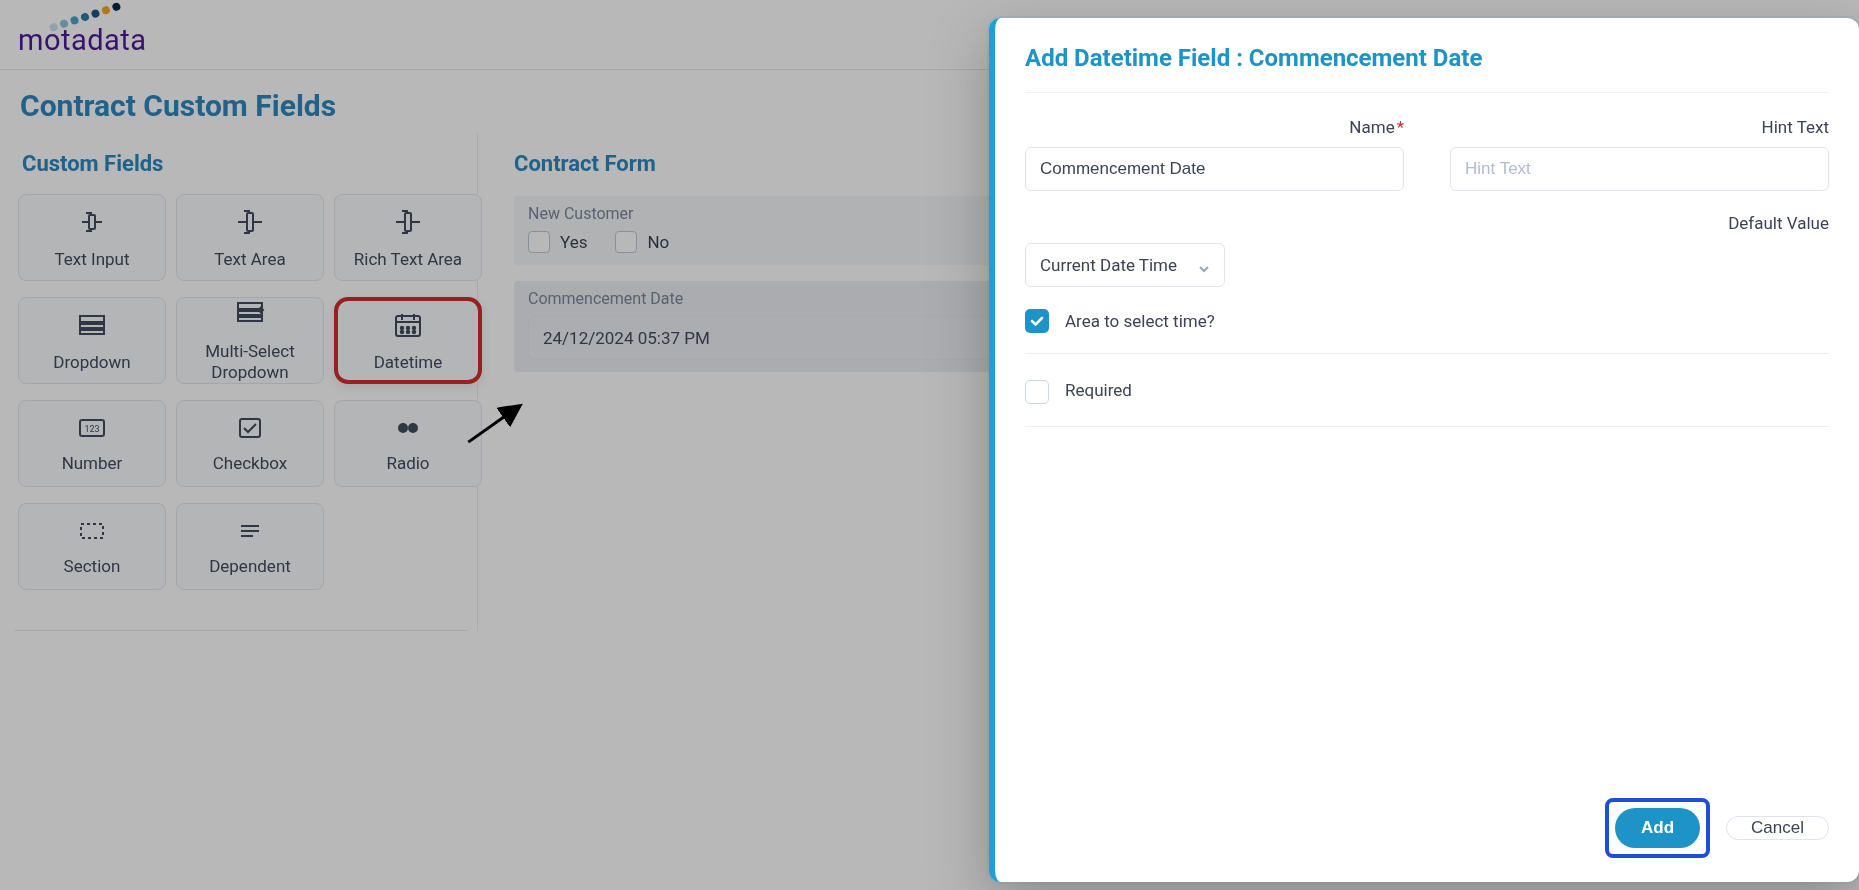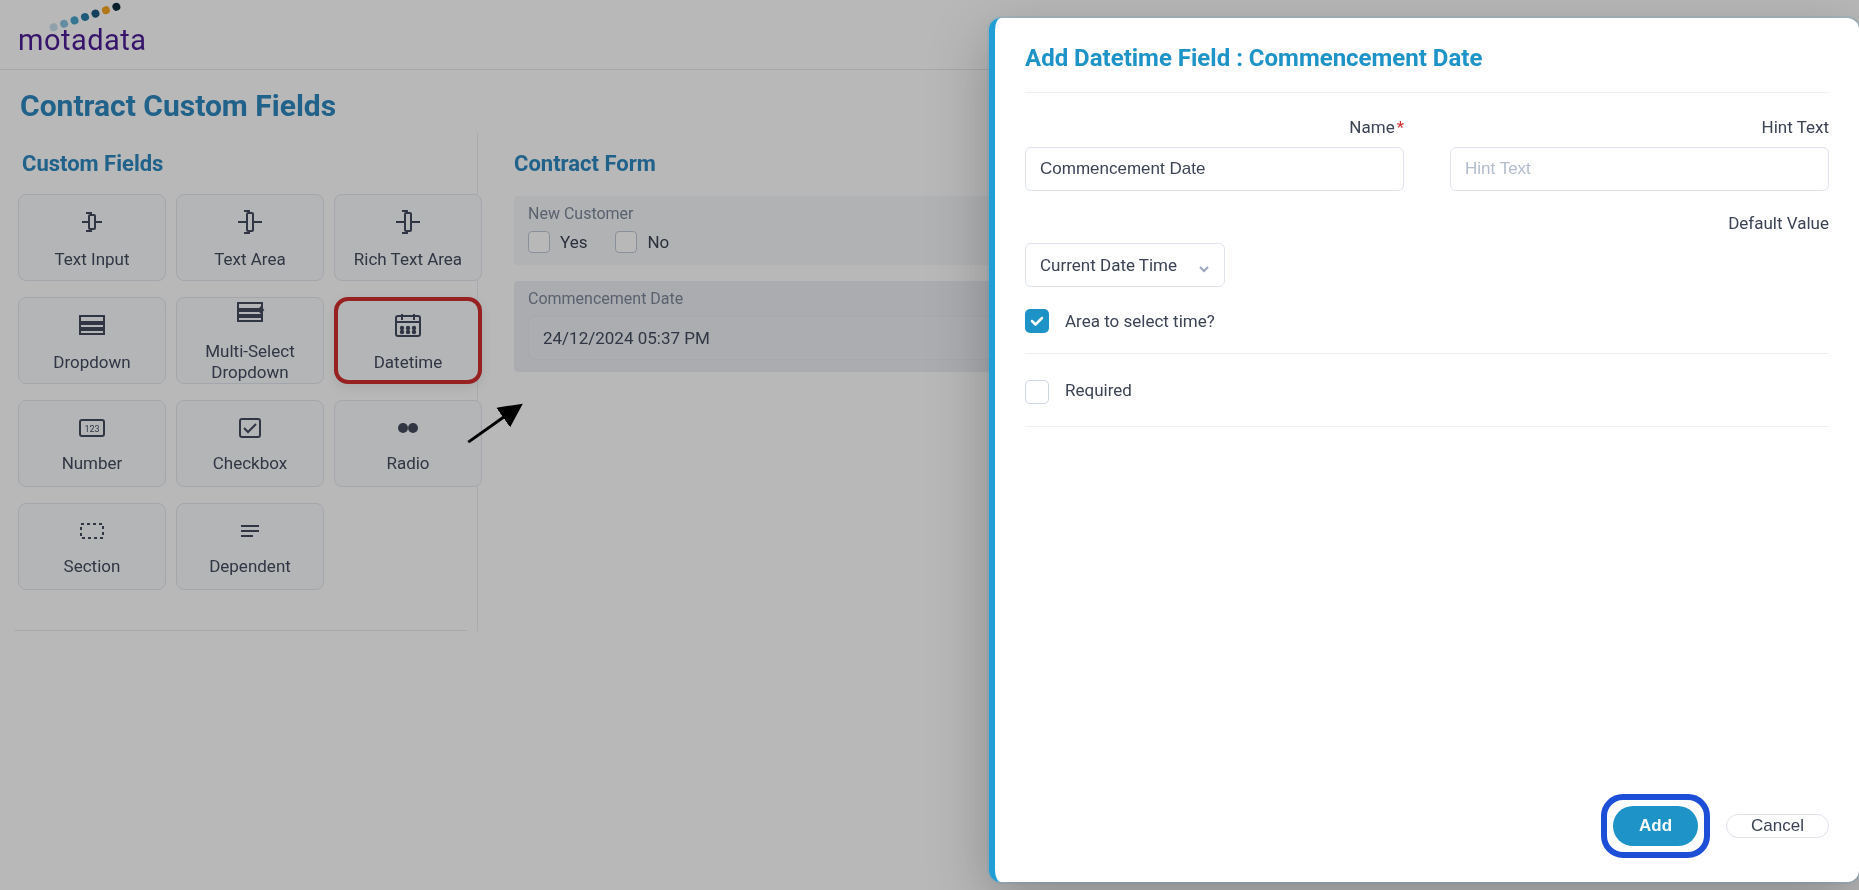--- a/index.html
+++ b/index.html
@@ -239,22 +239,22 @@
     background:#fff;
     color:#3b4354;
     border:1px solid #dfe4ec;
     border-radius: 22px;
     height: 24px;
     padding: 0 24px;
     font-size:17px;
     cursor:pointer;
   }
   .add-highlight {
-    border: 6px solid #1d4ed8;
-    border-radius: 22px;
+    border: 4px solid #1d4ed8;
+    border-radius: 8px;
     padding: 6px;
     display:inline-flex;
   }
 
   
   .ic { width:36px; height:30px; }
   .ic-sm { width:30px; height:26px; }
 </style>
 </head>
 <body>

